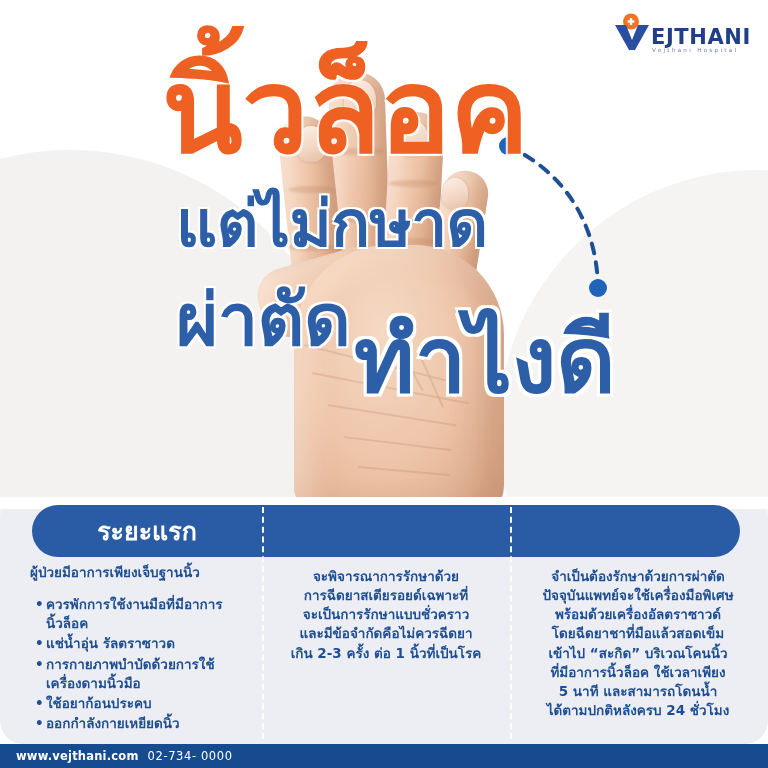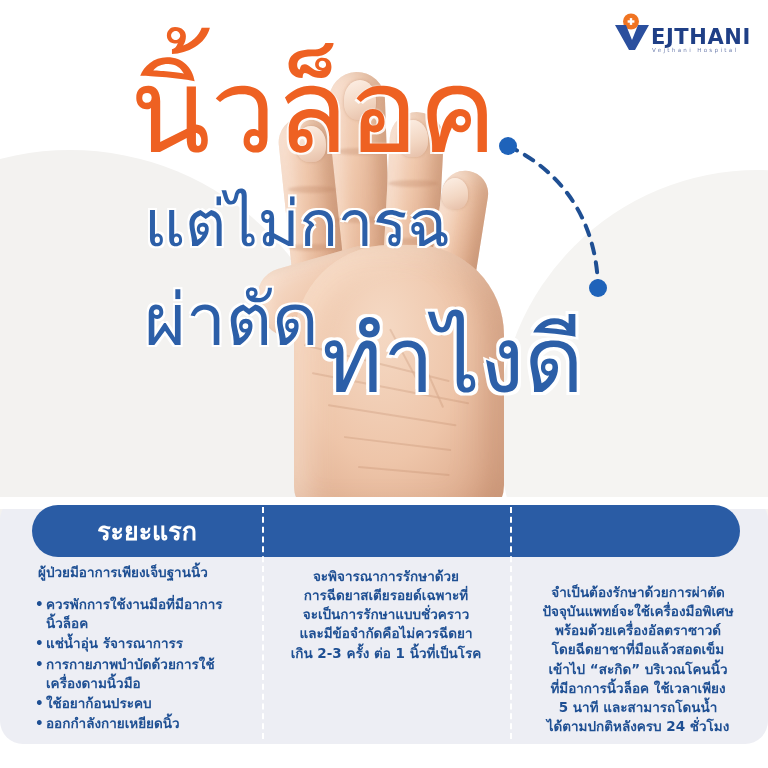--- a/index.html
+++ b/index.html
@@ -125,23 +125,24 @@
     position: absolute;
     left: 0;
     top: 0;
     width: 768px;
     height: 500px;
   }
   .hl-line {
     position: absolute;
     white-space: nowrap;
     font-family: "DejaVu Sans", "Liberation Sans", sans-serif;
-    font-weight: 400;
+    font-weight: 700;
     letter-spacing: -0.5px;
     line-height: 1;
+    margin-left: 32px;
   }
   .hl1 {
     left: 130px;
     top: 52px;
     font-size: 118px;
     color: #ee6122;
     text-shadow: 0 0 2px rgba(255,255,255,0.95),
                  2px 2px 0 rgba(255,255,255,0.85),
                  -2px 2px 0 rgba(255,255,255,0.85);
   }
@@ -249,23 +250,23 @@
   .col {
     box-sizing: border-box;
     color: #1e4f93;
     font-family: "DejaVu Sans", "Liberation Sans", sans-serif;
     font-weight: 700;
     font-size: 13.5px;
     line-height: 1.42;
   }
   .col1 { width: 262px; padding: 0 14px 0 22px; text-align: left; }
   .col2 { width: 248px; padding: 4px 12px 0 12px; text-align: center; }
-  .col3 { width: 258px; padding: 4px 16px 0 14px; text-align: center; margin-top: 16px; }
-
-  .col1 .lede { text-align: left; margin: 0 0 4px 16px; }
+  .col3 { width: 258px; padding: 4px 16px 0 14px; text-align: center; }
+
+  .col1 .lede { text-align: left; margin: 0 0 4px 8px; }
   .col1 ul { margin: 13px; padding: 0; list-style: none; }
   .col1 li {
     position: relative;
     padding-left: 11px;
     margin: 0 0 1px 0;
   }
   .col1 li::before {
     content: "\2022";
     position: absolute;
     left: 0;
@@ -342,21 +343,21 @@
   </div>
 
   <svg class="annot" viewBox="0 0 768 768">
     <path d="M 508 146 C 560 170, 596 218, 598 286" fill="none" stroke="#1f4f93" stroke-width="4" stroke-dasharray="10 9" stroke-linecap="round"></path>
     <circle cx="508" cy="146" r="9" fill="#1f63ba"></circle>
     <circle cx="598" cy="288" r="9" fill="#1f63ba"></circle>
   </svg>
 
   <div class="headline">
     <div class="hl-line hl1">นิ้วล็อค</div>
-    <div class="hl-line hl2">แต่ไม่การฉ</div>
+    <div class="hl-line hl2">แต่ไม่กษาด</div>
     <div class="hl-line hl3">ผ่าตัด</div>
     <div class="hl-line hl4">ทำไงดี</div>
   </div>
 
   <svg class="logo" viewBox="0 0 148 42">
     <circle cx="29" cy="9.5" r="8" fill="#f07422"></circle>
     <rect x="25.6" y="8.3" width="6.8" height="2.4" fill="#ffffff"></rect>
     <rect x="27.8" y="6.1" width="2.4" height="6.8" fill="#ffffff"></rect>
     <path d="M 13 13 L 24 13 L 30 28 L 36 13 L 47 13 L 33 38 L 27 38 Z" fill="#2b4f9e"></path>
     <text x="49" y="32" font-family="DejaVu Sans, sans-serif" font-size="21" font-weight="700" letter-spacing="0.6" fill="#1f3f86">EJTHANI</text>
@@ -373,21 +374,21 @@
 
     <div class="divider div1"></div>
     <div class="divider div2"></div>
 
     <div class="cols">
 
       <div class="col col1">
         <p class="lede">ผู้ป่วยมีอาการเพียงเจ็บฐานนิ้ว</p>
         <ul>
           <li>ควรพักการใช้งานมือที่มีอาการนิ้วล็อค</li>
-          <li>แช่น้ำอุ่น รัจารณาการร</li>
+          <li>แช่น้ำอุ่น รัลตราซาวด</li>
           <li>การกายภาพบำบัดด้วยการใช้เครื่องดามนิ้วมือ</li>
           <li>ใช้อยาก้อนประคบ</li>
           <li>ออกกำลังกายเหยียดนิ้ว</li>
         </ul>
       </div>
 
       <div class="col col2">
         <p>จะพิจารณาการรักษาด้วย</p>
         <p>การฉีดยาสเตียรอยด์เฉพาะที่</p>
         <p>จะเป็นการรักษาแบบชั่วคราว</p>
@@ -402,14 +403,18 @@
         <p>โดยฉีดยาชาที่มือแล้วสอดเข็ม</p>
         <p>เข้าไป “สะกิด” บริเวณโคนนิ้ว</p>
         <p>ที่มีอาการนิ้วล็อค ใช้เวลาเพียง</p>
         <p>5 นาที และสามารถโดนน้ำ</p>
         <p>ได้ตามปกติหลังครบ 24 ชั่วโมง</p>
       </div>
 
     </div>
   </div>
 
+  <div class="footer">
+    <span class="site">www.vejthani.com</span>
+    <span class="phone">02-734- 0000</span>
+  </div>
 
 </div>
 
 </body></html>

